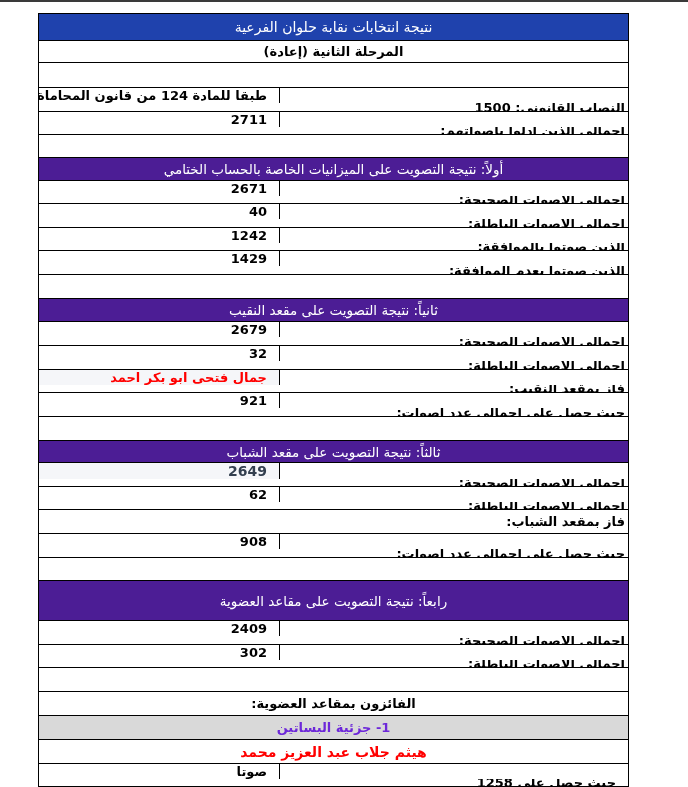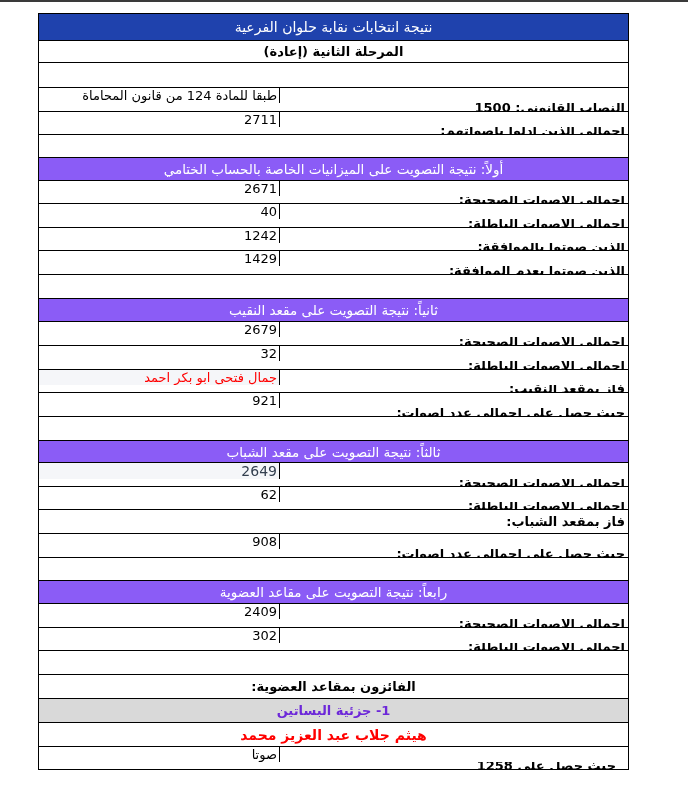--- a/index.html
+++ b/index.html
@@ -18,28 +18,28 @@
     }
     .row:last-child { border-bottom: none; }
     .c0 { width: 37px; border-right: 1.5px solid #000; box-sizing: border-box; flex: none; }
     .cspan {
       flex: 1; display: flex; align-items: center; justify-content: center;
       direction: rtl; font-size: 13px; font-weight: bold; white-space: nowrap; overflow: hidden;
     }
     .cval {
       width: 241px; flex: none; border-right: 1.5px solid #000; box-sizing: border-box;
       display: flex; align-items: center; justify-content: flex-start; direction: rtl;
-      padding-right: 2px; font-size: 13px; font-weight: normal; white-space: nowrap; overflow: hidden;
+      padding-right: 12px; font-size: 13px; font-weight: bold; white-space: nowrap; overflow: hidden;
     }
     .clabel {
       flex: 1; display: flex; align-items: center; justify-content: flex-start; direction: rtl;
       padding-right: 3px; font-size: 13px; font-weight: bold; white-space: nowrap; overflow: hidden;
     }
     .title { background: #1f42ad; color: #fff; font-weight: normal; font-size: 14px; }
-    .gold { background: #8b5cf6; color: #fff; font-weight: normal; font-size: 13.5px; }
+    .gold { background: #4c1d95; color: #fff; font-weight: normal; font-size: 13.5px; }
     .gray { background: #d9d9d9; color: #6d28d9; }
     .red { color: #ff0000; }
     .tint { background: #f5f6f9; }
     .slate { color: #333f4f; }
     .pad-right { padding-right: 12px; }
   </style>
 </head>
 <body>
 
 <div class="topbar"></div>
@@ -157,21 +157,21 @@
     <div class="c0"></div>
     <div class="cval">908</div>
     <div class="clabel">حيث حصل على إجمالي عدد أصوات:</div>
   </div>
   <div class="row" style="height:23px">
     <div class="c0"></div>
     <div class="cval"></div>
     <div class="clabel"></div>
   </div>
 
-  <div class="row" style="height:23px">
+  <div class="row" style="height:40px">
     <div class="c0"></div>
     <div class="cspan gold">رابعاً: نتيجة التصويت على مقاعد العضوية</div>
   </div>
   <div class="row" style="height:24px">
     <div class="c0"></div>
     <div class="cval">2409</div>
     <div class="clabel">إجمالي الأصوات الصحيحة:</div>
   </div>
   <div class="row" style="height:23px">
     <div class="c0"></div>

